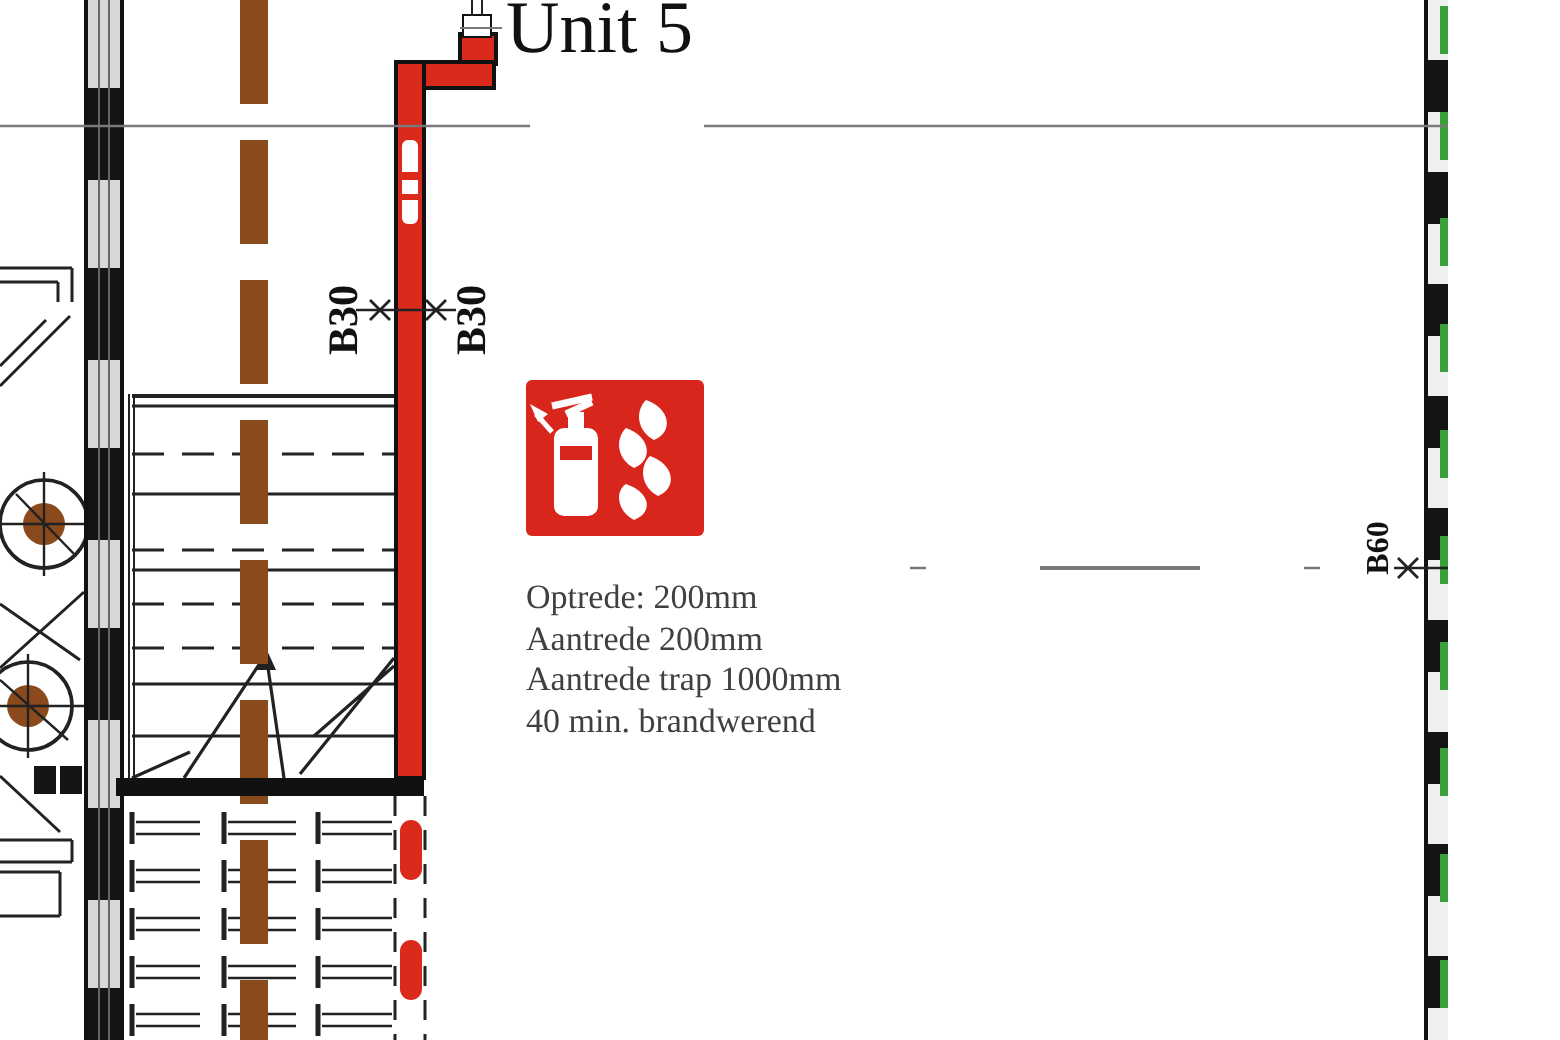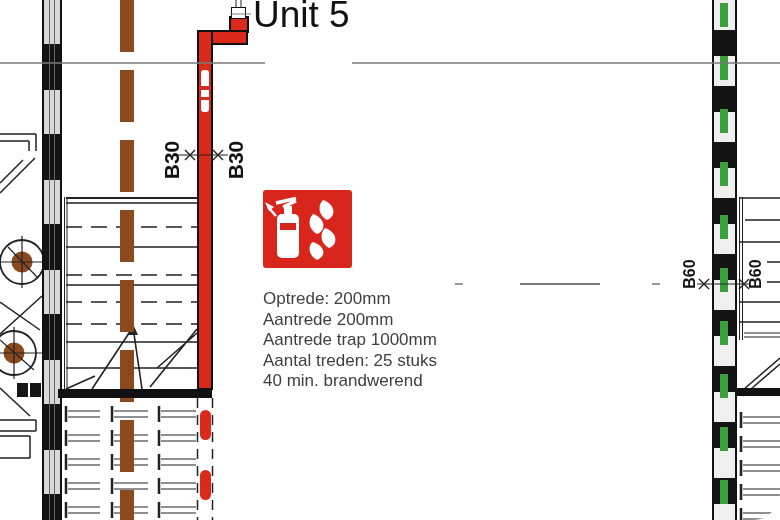--- a/index.html
+++ b/index.html
@@ -1,17 +1,17 @@
 <!DOCTYPE html>
 <html style="--wall_fire_red: #da2a1c; --sign_red: #d9261c; --beam_brown: #8a4a1d; --insulation_green: #3aa03a; --line_dark: #222222; --grid_gray: #7a7a7a;"><head>
 <meta charset="utf-8">
 <style>
   html,body{margin:0;padding:0;background:#fff;}
-  #canvas{position:relative;width:780px;height:520px;background:#fff;overflow:hidden;
-          font-family:Liberation Sans, sans-serif;color:#111;border-radius:27px;}
+  #canvas{position:relative;width:724px;height:520px;background:#fff;overflow:hidden;
+          font-family:Liberation Serif, serif;color:#111;}
   #canvas svg{position:absolute;left:0;top:0;pointer-events:none;}
 
   
   .wall-left{position:absolute;left:42px;top:0;width:20px;height:520px;box-sizing:border-box;
     border-left:2.5px solid #111;border-right:2.5px solid #111;
     background:repeating-linear-gradient(180deg,#d8d8d8 0 44px,#141414 44px 90px);}
   .wall-left i{position:absolute;top:0;bottom:0;width:1px;background:#666;}
   .wall-left i.l1{left:5px}.wall-left i.l2{left:10px}
   .wall-right{position:absolute;left:712px;top:0;width:25px;height:520px;box-sizing:border-box;
     border-left:2.5px solid #111;border-right:2.5px solid #111;
@@ -154,16 +154,15 @@
   <div class="unit-title">Unit 5</div>
   <div class="dim-label b30" style="left:172px;top:160px;">B30</div>
   <div class="dim-label b30" style="left:236px;top:160px;">B30</div>
   <div class="dim-label b60" style="left:690px;top:274px;">B60</div>
   <div class="dim-label b60" style="left:756px;top:274px;">B60</div>
 
   <div class="specs">
     <div>Optrede: 200mm</div>
     <div>Aantrede 200mm</div>
     <div>Aantrede trap 1000mm</div>
-    <div>Aantal treden: 25 stuks</div>
     <div>40 min. brandwerend</div>
   </div>
 </div>
 
 </body></html>

